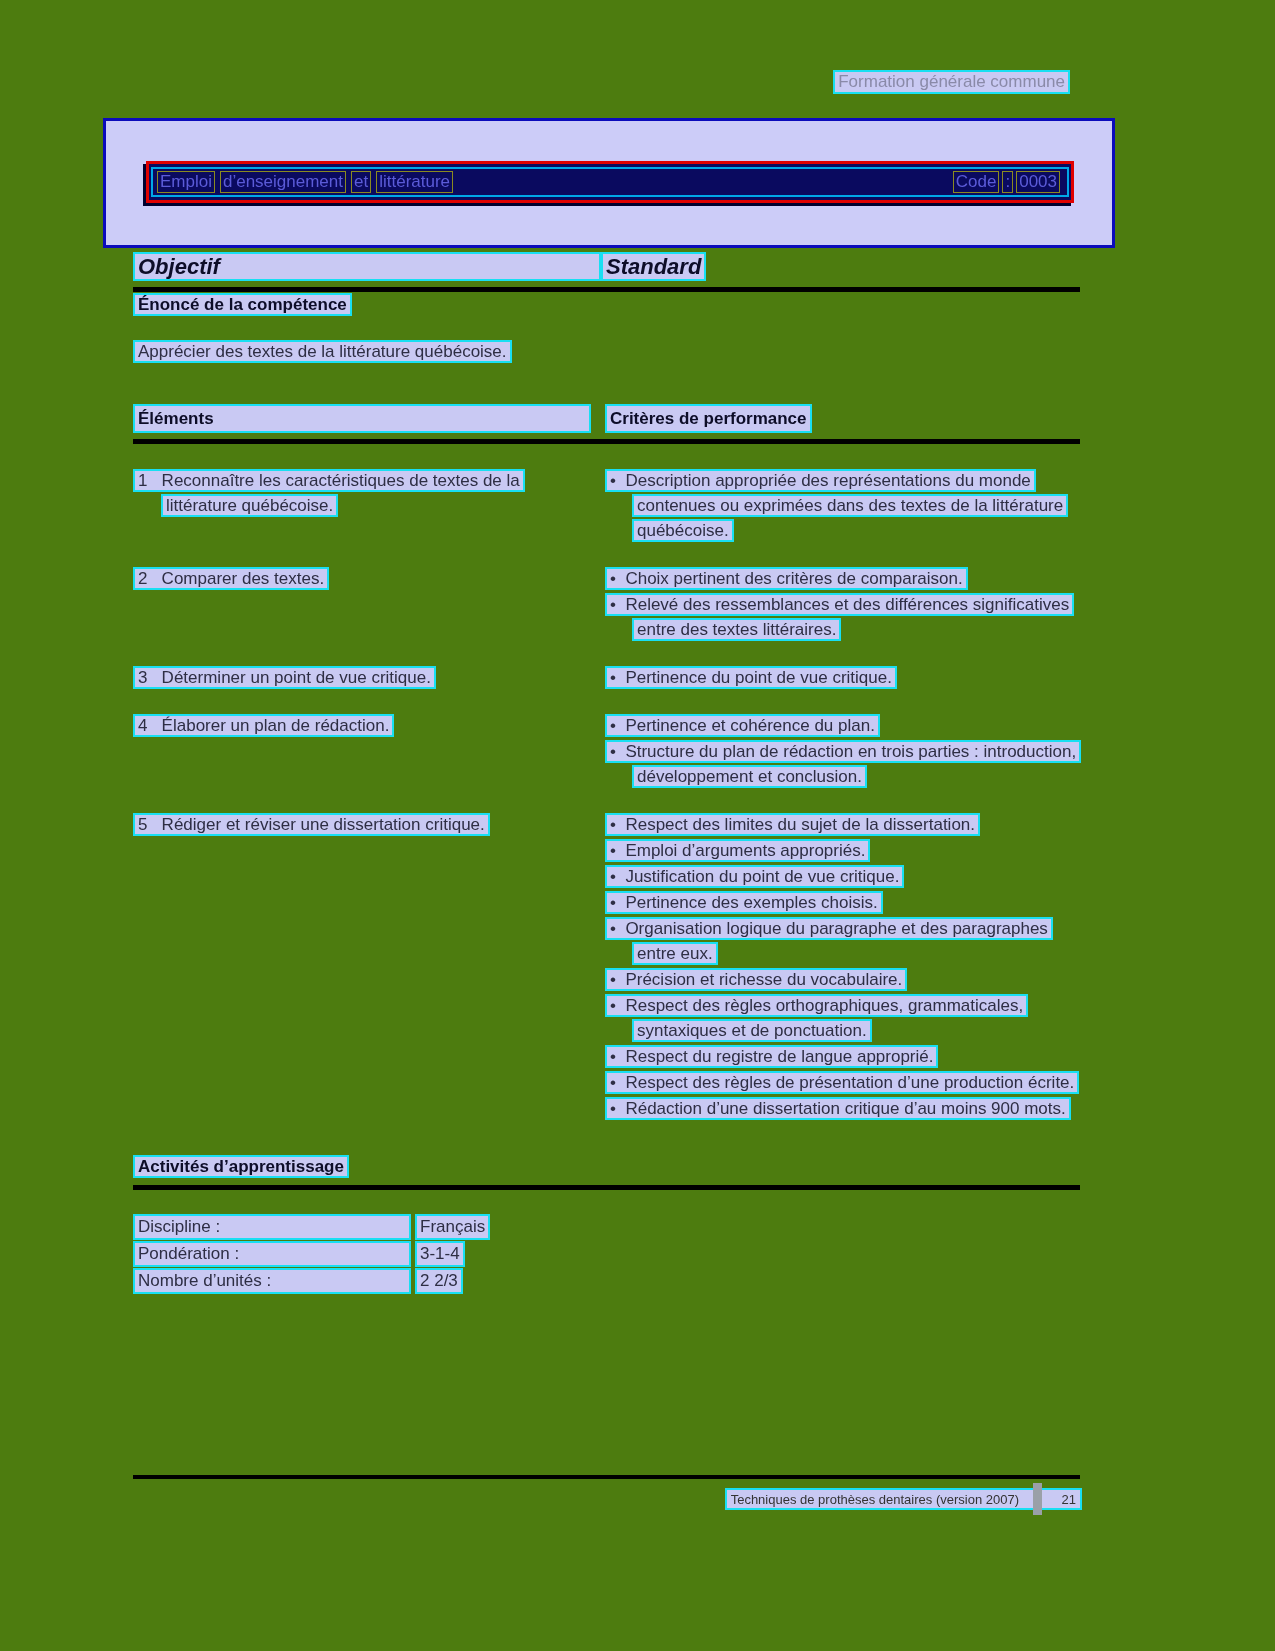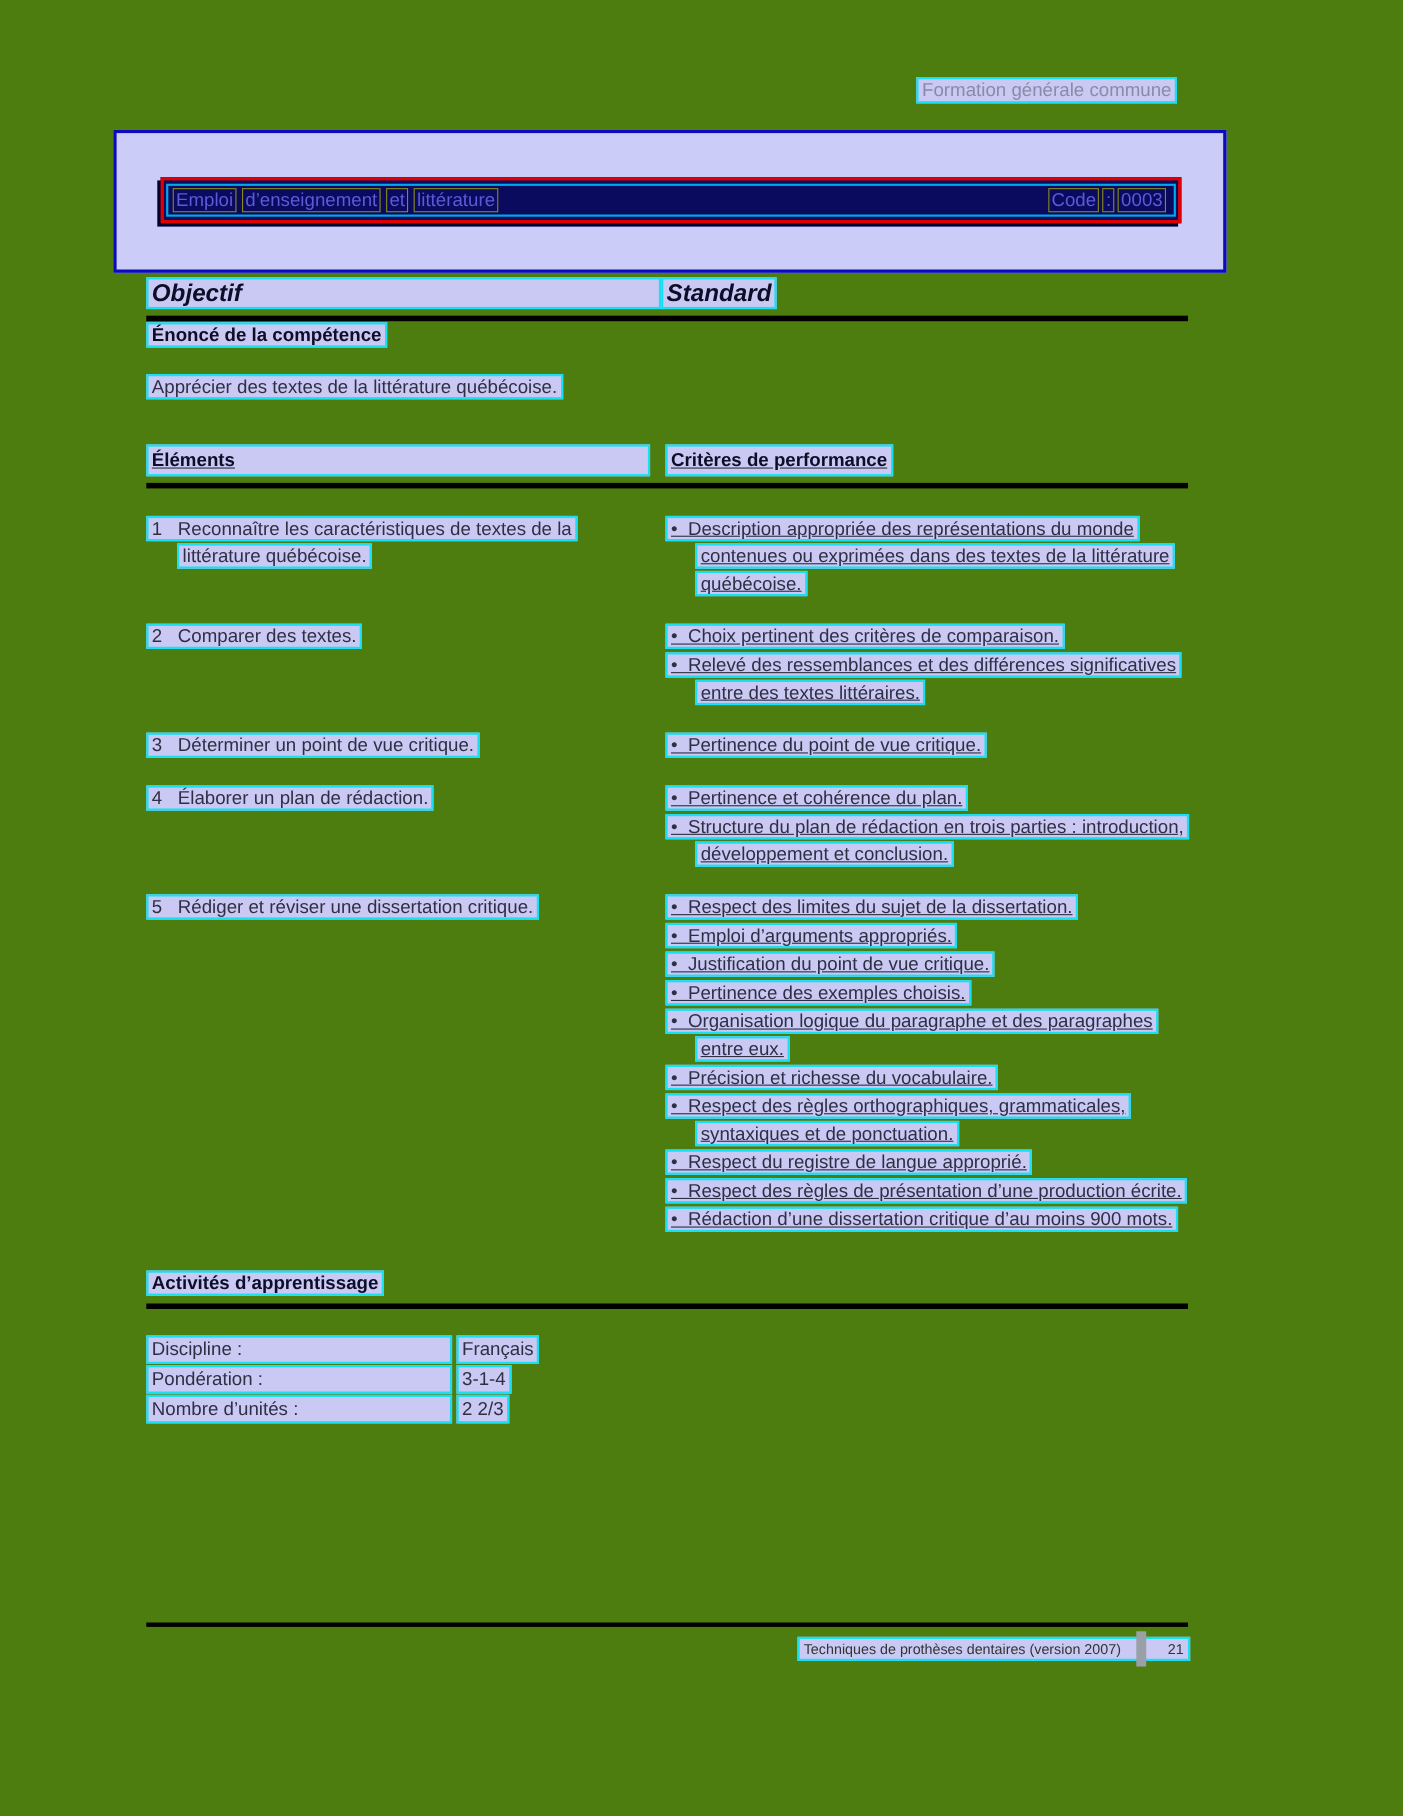--- a/index.html
+++ b/index.html
@@ -50,31 +50,31 @@
   .word{border:1px solid var(--word-outline);padding:0 2px;margin-right:5px;display:inline-block;}
   .code-group .word{margin-right:3px;}
   .code-group{display:flex;align-items:flex-end;}
   
   .content{position:absolute;top:250px;left:133px;width:947px;}
   .rule{height:5px;background:#000;margin-top:6px;}
   .two-col{display:flex;align-items:flex-start;}
   .obj-row{margin-top:2px;line-height:25px;}
   .obj-row .hl{font-weight:bold;font-style:italic;font-size:22px;color:var(--heading-text);}
   .wide-cell{display:inline-block;width:468px;}
-  .hdr-row{margin-top:40px;line-height:25px;text-decoration:underline;}
+  .hdr-row{margin-top:40px;line-height:25px;}
   .hdr-row .hl{font-weight:bold;color:var(--heading-text);}
   .hdr-row .wide-cell{width:458px;margin-right:14px;}
   .enonce-heading{line-height:25px;}
   .enonce-heading .hl{font-weight:bold;color:var(--heading-text);}
   .statement{margin-top:22px;line-height:25px;}
   .rows{margin-top:24px;}
   .trow{display:flex;margin-bottom:22px;line-height:25px;}
   .el-cell{width:472px;flex:none;padding-right:10px;}
   .el-p{padding-left:28px;text-indent:-28px;}
-  .cr-cell{flex:1;text-decoration:underline;}
+  .cr-cell{flex:1;}
   .criterion{padding-left:27px;text-indent:-27px;margin-bottom:1px;}
   .activities-heading{margin-top:32px;line-height:25px;}
   .activities-heading .hl{font-weight:bold;color:var(--heading-text);}
   .fields{margin-top:24px;}
   .field-row{line-height:22px;margin-bottom:1px;display:flex;}
   .field-label{display:inline-block;width:278px;flex:none;}
   .field-value{margin-left:4px;text-align:center;}
   
   .footer-rule{position:absolute;top:1475px;left:133px;width:947px;height:4px;background:#000;}
   .footer-line{

